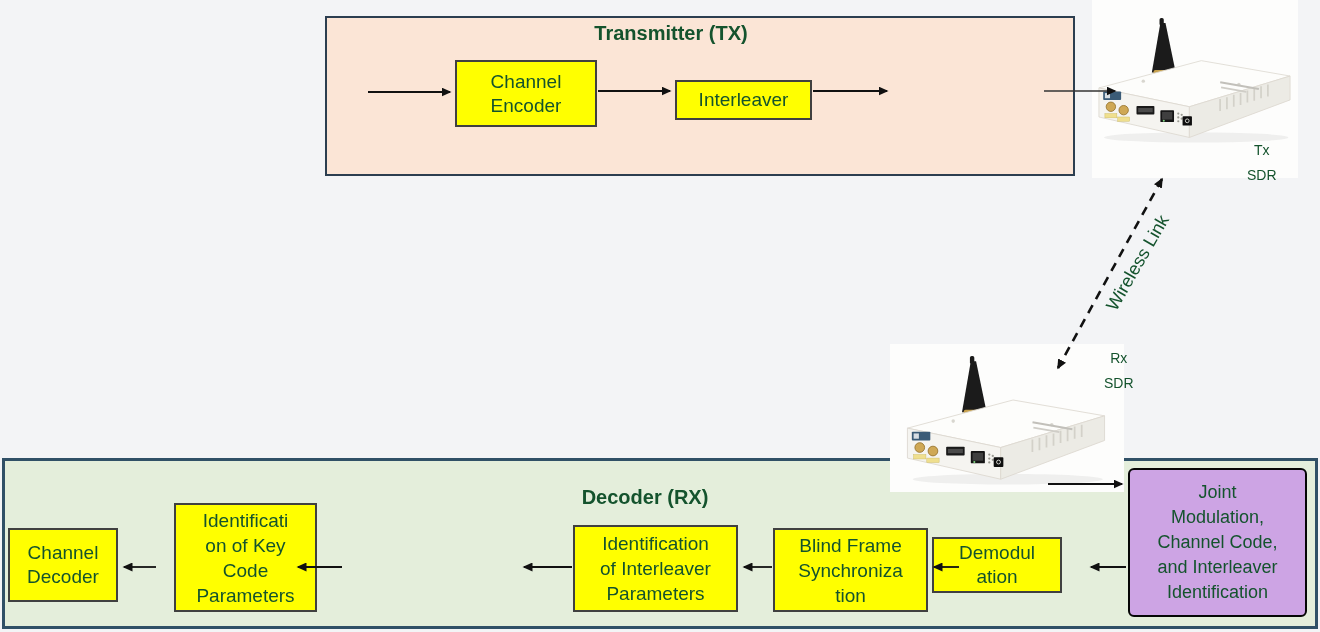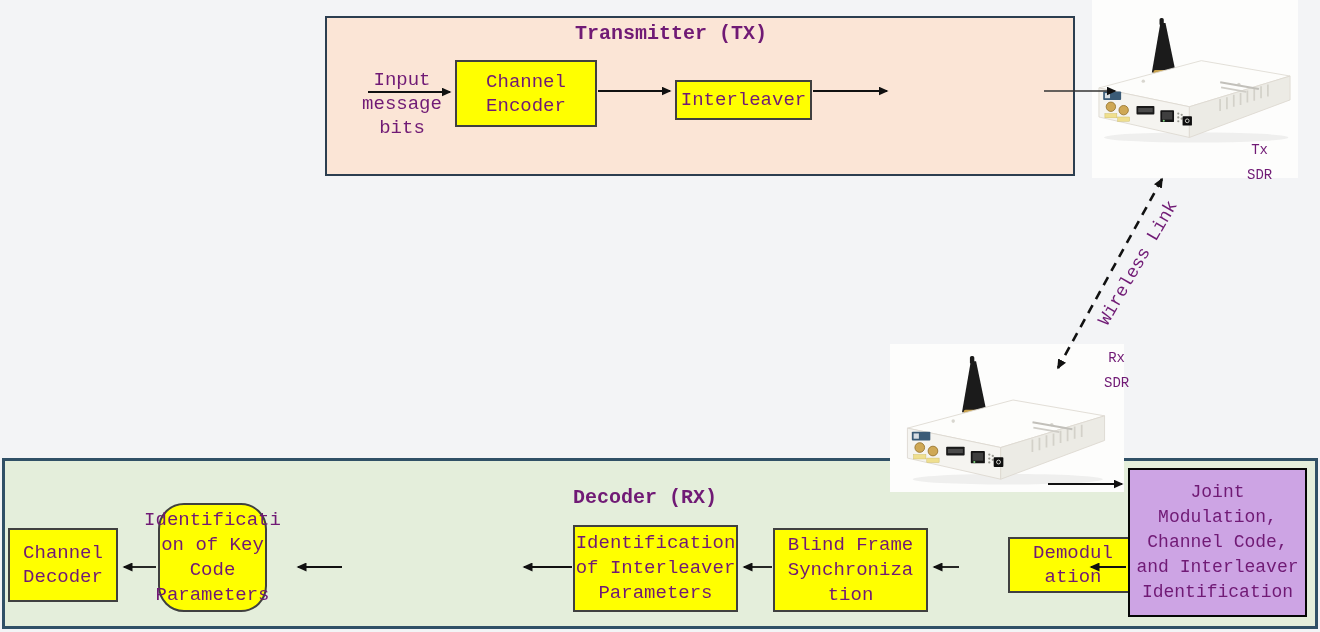--- a/index.html
+++ b/index.html
@@ -1,17 +1,17 @@
 <!DOCTYPE html>
 <html><head>
 <meta charset="utf-8">
 <style>
   html,body{margin:0;padding:0;background:#f3f4f6;}
   .stage{position:relative;width:1320px;height:632px;background:#f3f4f6;overflow:hidden;
-         font-family:Liberation Mono, monospace;color:#701a75;}
+         font-family:Liberation Sans, sans-serif;color:#14532d;}
   .abs{position:absolute;box-sizing:border-box;}
   
   .tx-box{left:325px;top:16px;width:750px;height:160px;background:#fbe5d6;border:2px solid #2c3e50;z-index:1;}
   .rx-box{left:2px;top:458px;width:1316px;height:171px;background:#e4eedb;border:3px solid #305066;z-index:1;}
   .panel-title{font-weight:bold;font-size:20px;white-space:nowrap;transform:translateX(-50%);z-index:4;}
   
   .ybox{background:#ffff00;border:2px solid #404040;display:flex;align-items:center;justify-content:center;
         text-align:center;white-space:pre-line;font-size:19px;line-height:24px;z-index:2;}
   .joint-box{background:#cda4e4;border:2px solid #060606;display:flex;align-items:center;justify-content:center;
         text-align:center;white-space:pre-line;font-size:18px;line-height:25px;z-index:2;}
@@ -21,44 +21,41 @@
   .overlay{position:absolute;left:0;top:0;z-index:3;pointer-events:none;}
   .sdr-label{white-space:pre-line;font-size:14px;line-height:25px;z-index:4;text-align:center;}
 </style>
 </head>
 <body>
 
 <div class="stage">
 
   <div class="abs tx-box"></div>
   <div class="abs panel-title" style="left:671px;top:22px;">Transmitter (TX)</div>
-  <div class="abs plain-label" style="left:352px;top:68px;width:100px;">Input
-message
-bits</div>
   <div class="abs ybox" style="left:455px;top:60px;width:142px;height:67px;">Channel
 Encoder</div>
   <div class="abs ybox" style="left:675px;top:80px;width:137px;height:40px;">Interleaver</div>
 
   <div class="abs rx-box"></div>
   <div class="abs panel-title" style="left:645px;top:486px;">Decoder (RX)</div>
   <div class="abs ybox" style="left:8px;top:528px;width:110px;height:74px;">Channel
 Decoder</div>
-  <div class="abs ybox" style="left:158px;top:503px;width:109px;height:109px;line-height:25px;border-radius:26px;">Identificati
+  <div class="abs ybox" style="left:174px;top:503px;width:143px;height:109px;line-height:25px;">Identificati
 on of Key
 Code
 Parameters</div>
   <div class="abs ybox" style="left:573px;top:525px;width:165px;height:87px;line-height:25px;">Identification
 of Interleaver
 Parameters</div>
   <div class="abs ybox" style="left:773px;top:528px;width:155px;height:84px;line-height:25px;">Blind Frame
 Synchroniza
 tion</div>
-  <div class="abs ybox" style="left:1008px;top:537px;width:130px;height:56px;">Demodul
+  <div class="abs ybox" style="left:932px;top:537px;width:130px;height:56px;">Demodul
 ation</div>
-  <div class="abs joint-box" style="left:1128px;top:468px;width:179px;height:149px;">Joint
+  <div class="abs joint-box" style="left:1128px;top:468px;width:179px;height:149px;border-radius:6px;">Joint
 Modulation,
 Channel Code,
 and Interleaver
 Identification</div>
 
   <div class="abs sdr-photo" style="left:1092px;top:0;width:206px;height:178px;">
     <svg width="205" height="128" viewBox="0 0 240 150" style="position:absolute;left:0;top:18px;">
       <use href="#sdr-device"></use>
     </svg>
   </div>

